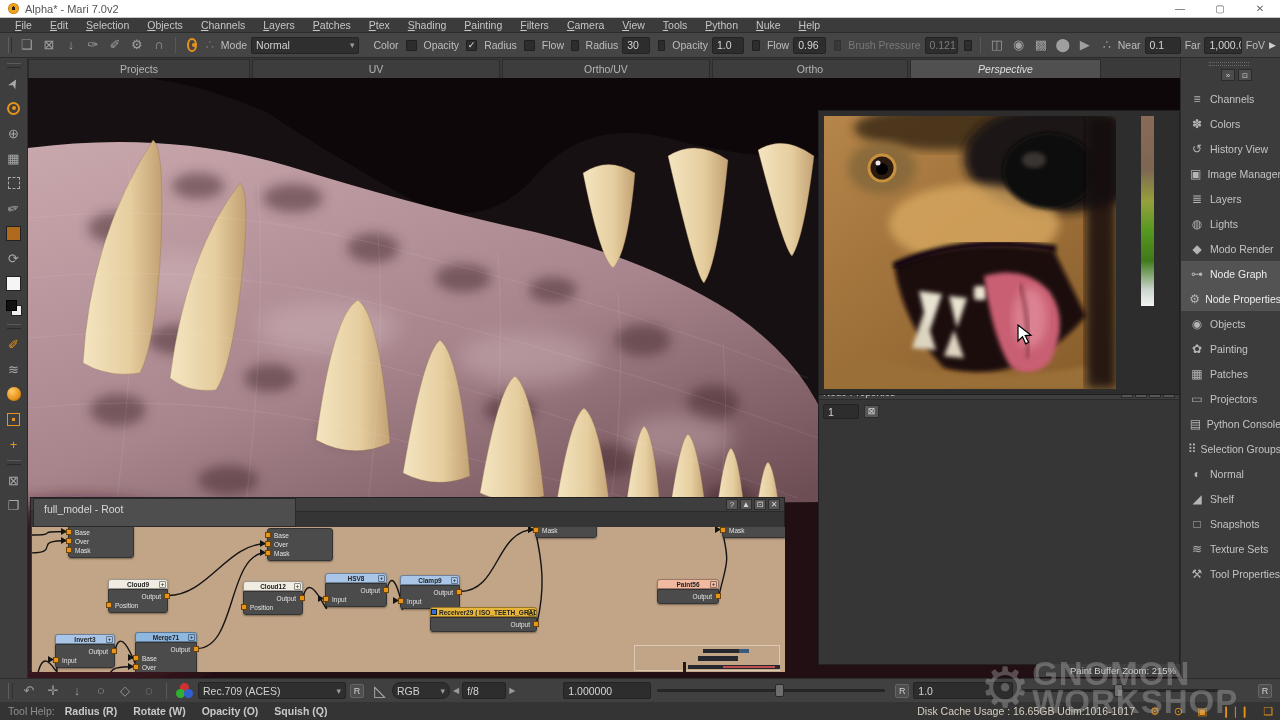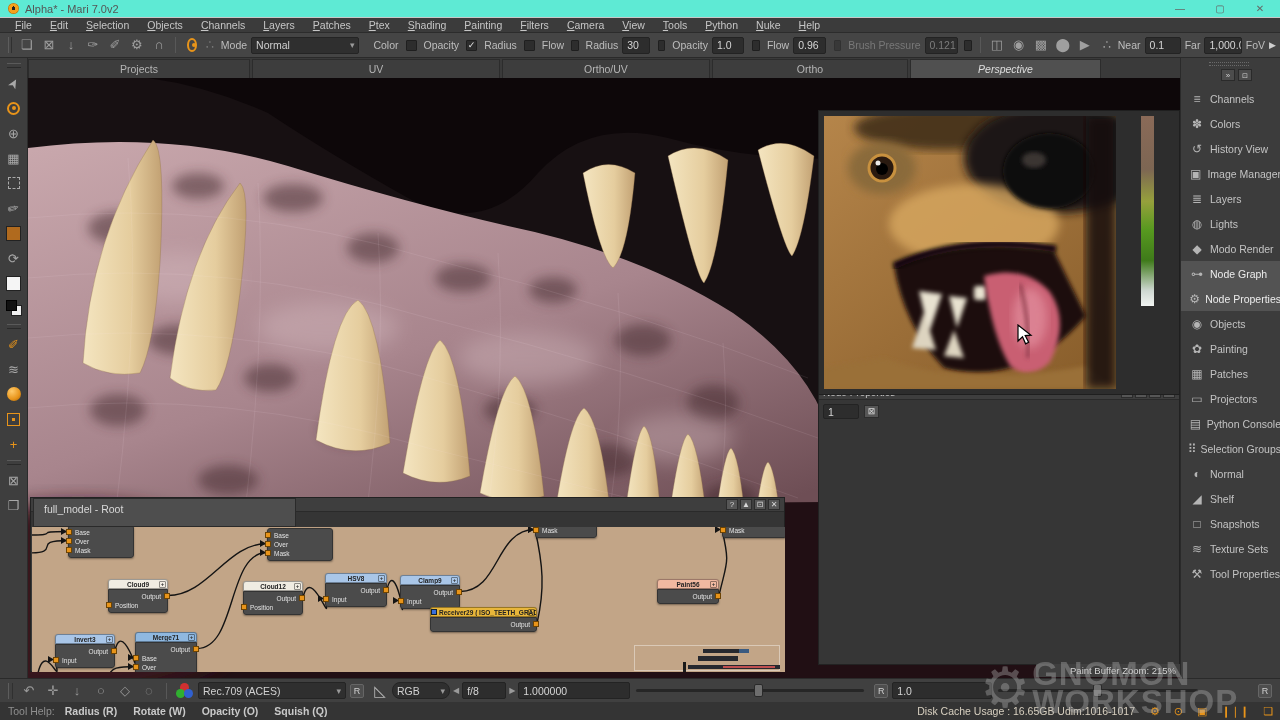--- a/index.html
+++ b/index.html
@@ -3,21 +3,21 @@
 <meta charset="utf-8">
 <style>
   html,body{margin:0;padding:0;background:#222;}
   *{box-sizing:border-box;}
   #app{position:relative;width:1280px;height:720px;overflow:hidden;
        font-family:"Liberation Sans",sans-serif;background:#3a3a3a;
        -webkit-user-select:none;user-select:none;}
   .abs{position:absolute;}
 
   
-  #titlebar{left:0;top:0;width:1280px;height:18px;background:#5eead4;
+  #titlebar{left:0;top:0;width:1280px;height:18px;background:#ffffff;
             display:flex;align-items:center;border-bottom:1px solid #c8c8c8;}
   #app-logo{width:11px;height:11px;border-radius:50%;margin:0 6px 0 8px;
             background:radial-gradient(circle at 50% 50%,#222 0 2px,#f5a21b 2px 5px,#c97f10 5px);}
   #title-text{font-size:11px;color:#555;}
   #win-controls{margin-left:auto;display:flex;}
   .win-btn{width:40px;height:18px;display:flex;align-items:center;justify-content:center;
            font-size:10px;color:#666;}
 
   
   #menubar{left:0;top:18px;width:1280px;height:15px;background:#3b3b3b;
@@ -688,21 +688,21 @@
     <div class="rbtn">R</div>
     <span class="bb-ic" style="font-size:15px;color:#b5b5b5;">◺</span>
     <div class="dd" style="width:58px;border-radius:8px;">
       <span>RGB</span>
     </div>
     <span style="color:#9a9a9a;font-size:8px;margin:0 3px;">◀</span>
     <div class="fld" style="width:44px;">
         <span>f/8</span>
       </div>
     <span style="color:#9a9a9a;font-size:8px;margin:0 3px;">▶</span>
-    <div class="fld" style="width:112px;">
+    <div class="fld" style="width:88px;margin-left:45px;">
         <span>1.000000</span>
       </div>
     <div class="slider" style="width:228px;">
       <div class="knob" style="left:118px;"></div>
     </div>
     <div class="rbtn">R</div>
     <div class="fld" style="width:100px;">
         <span>1.0</span>
       </div>
     <div class="slider" style="width:200px;">

